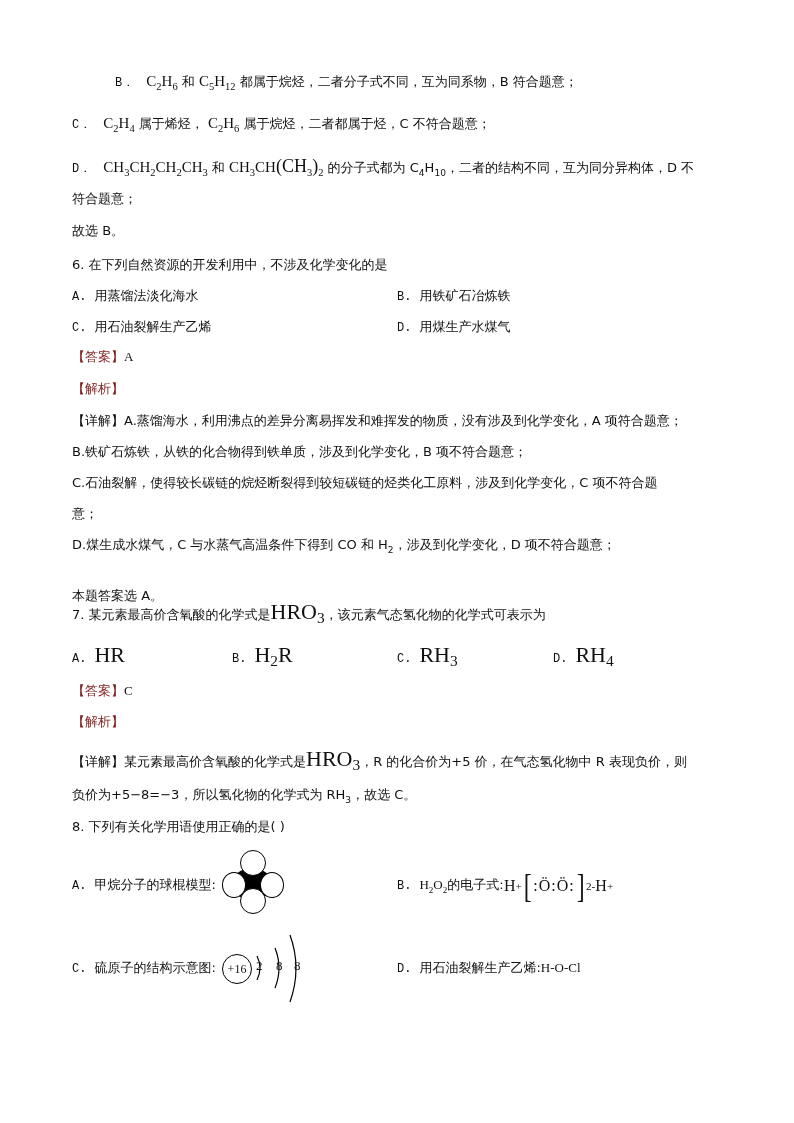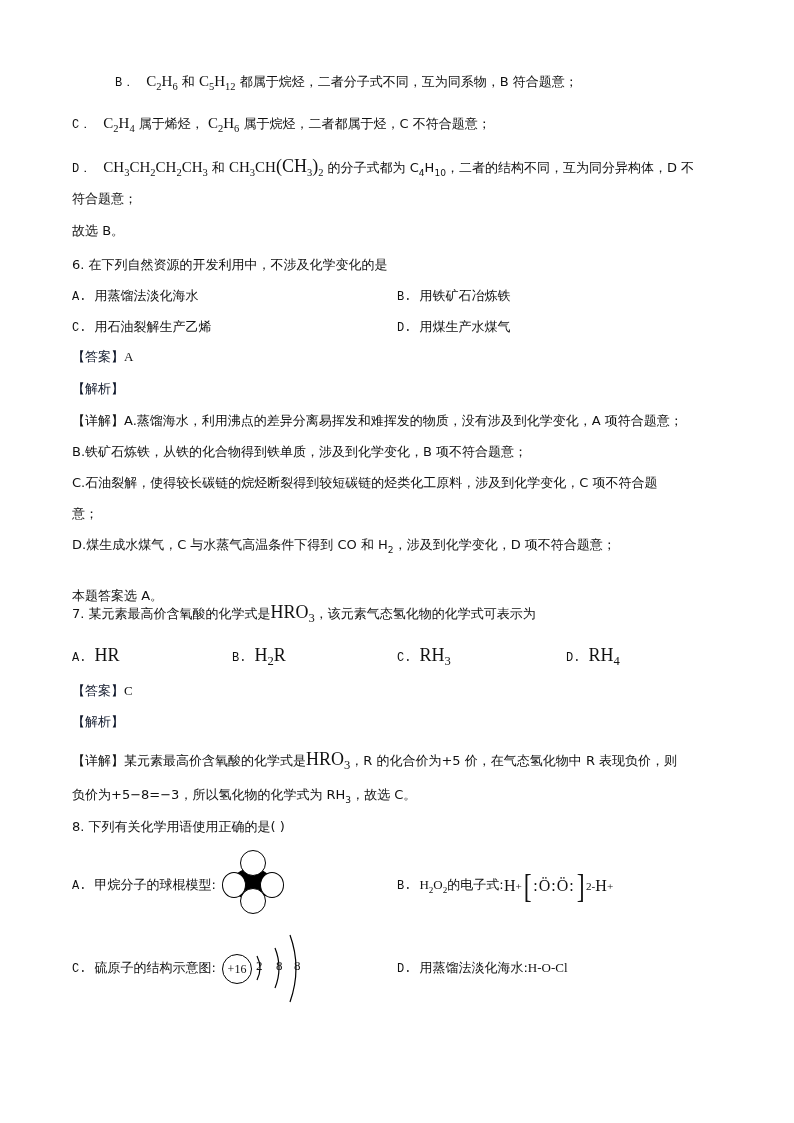--- a/index.html
+++ b/index.html
@@ -5,24 +5,24 @@
   html, body { margin: 0; padding: 0; background: #ffffff; }
   body {
     width: 794px; height: 1123px; position: relative; overflow: hidden;
     font-family: "DejaVu Sans", "Liberation Sans", sans-serif;
     color: #111111;
     font-size: 13px;
   }
   .line { position: absolute; left: 72px; white-space: nowrap; line-height: 18px; }
   .serif { font-family: "Liberation Serif", "DejaVu Serif", serif; }
   .formula { font-family: "Liberation Serif", "DejaVu Serif", serif; font-size: 15px; }
-  .formula-lg { font-family: "Liberation Serif", "DejaVu Serif", serif; font-size: 18px; }
+  .formula-lg { font-family: "Liberation Serif", "DejaVu Serif", serif; font-size: 22px; }
   sub { font-size: 70%; vertical-align: -4px; line-height: 0; }
   sup { font-size: 70%; vertical-align: 6px; line-height: 0; }
-  .tag { color: #0f172a; }
+  .tag { color: #7f1d1d; }
   .opt { position: absolute; white-space: nowrap; line-height: 18px; }
   .opt-letter { font-family: "Liberation Mono", "DejaVu Sans Mono", monospace; font-size: 12px; margin-right: 8px; }
 
   
   .methane { position: absolute; left: 222px; top: 850px; width: 62px; height: 66px; }
   .ball { position: absolute; border: 1.5px solid #000; border-radius: 50%; background: #fff; }
   .ball.c { background: #000; }
   .electron { position: absolute; left: 504px; top: 866px; height: 40px; display: flex; align-items: center; font-family: "Liberation Serif", "DejaVu Serif", serif; font-size: 16px; }
   .bracket { font-size: 34px; line-height: 34px; font-weight: 300; transform: scaleX(0.7); display: inline-block; }
   .atom { position: absolute; left: 222px; top: 930px; width: 90px; height: 75px; }
@@ -92,21 +92,21 @@
 </div>
 <div class="opt" style="left:72px; top:646px;">
   <span class="opt-letter">A.</span><span class="formula-lg">HR</span>
 </div>
 <div class="opt" style="left:232px; top:646px;text-align:center;">
   <span class="opt-letter">B.</span><span class="formula-lg"><span>H</span><sub>2</sub><span>R</span></span>
 </div>
 <div class="opt" style="left:397px; top:646px;">
   <span class="opt-letter">C.</span><span class="formula-lg"><span>RH</span><sub>3</sub></span>
 </div>
-<div class="opt" style="left:566px; top:646px;">
+<div class="opt" style="left:553px; top:646px;">
   <span class="opt-letter">D.</span><span class="formula-lg"><span>RH</span><sub>4</sub></span>
 </div>
 <div class="line" style="top:682px;">
   <span class="tag">【答案】</span><span class="serif">C</span>
 </div>
 <div class="line" style="top:713px;">
   <span class="tag">【解析】</span>
 </div>
 <div class="line" style="top:750px;">
   <span>【详解】</span><span>某元素最高价含氧酸的化学式是</span><span class="formula-lg"><span>HRO</span><sub>3</sub></span><span>，R 的化合价为+5 价，在气态氢化物中 R 表现负价，则</span>
@@ -151,14 +151,14 @@
     <path d="M35 26 Q41 38 35 50" fill="none" stroke="#000" stroke-width="1.2"></path>
     <path d="M53 18 Q61 38 53 58" fill="none" stroke="#000" stroke-width="1.2"></path>
     <path d="M68 5 Q80 38 68 72" fill="none" stroke="#000" stroke-width="1.2"></path>
   </svg>
   <span style="position:absolute; left:34px; top:28px; font-family:'Liberation Serif',serif; font-size:13px;">2</span>
   <span style="position:absolute; left:54px; top:28px; font-family:'Liberation Serif',serif; font-size:13px;">8</span>
   <span style="position:absolute; left:72px; top:28px; font-family:'Liberation Serif',serif; font-size:13px;">8</span>
 </div>
 
 <div class="opt" style="left:397px; top:959px;">
-  <span class="opt-letter">D.</span><span>用蒸馏法淡化海水:</span><span class="serif">H-O-Cl</span>
+  <span class="opt-letter">D.</span><span>用石油裂解生产乙烯:</span><span class="serif">H-O-Cl</span>
 </div>
 
 </body></html>

